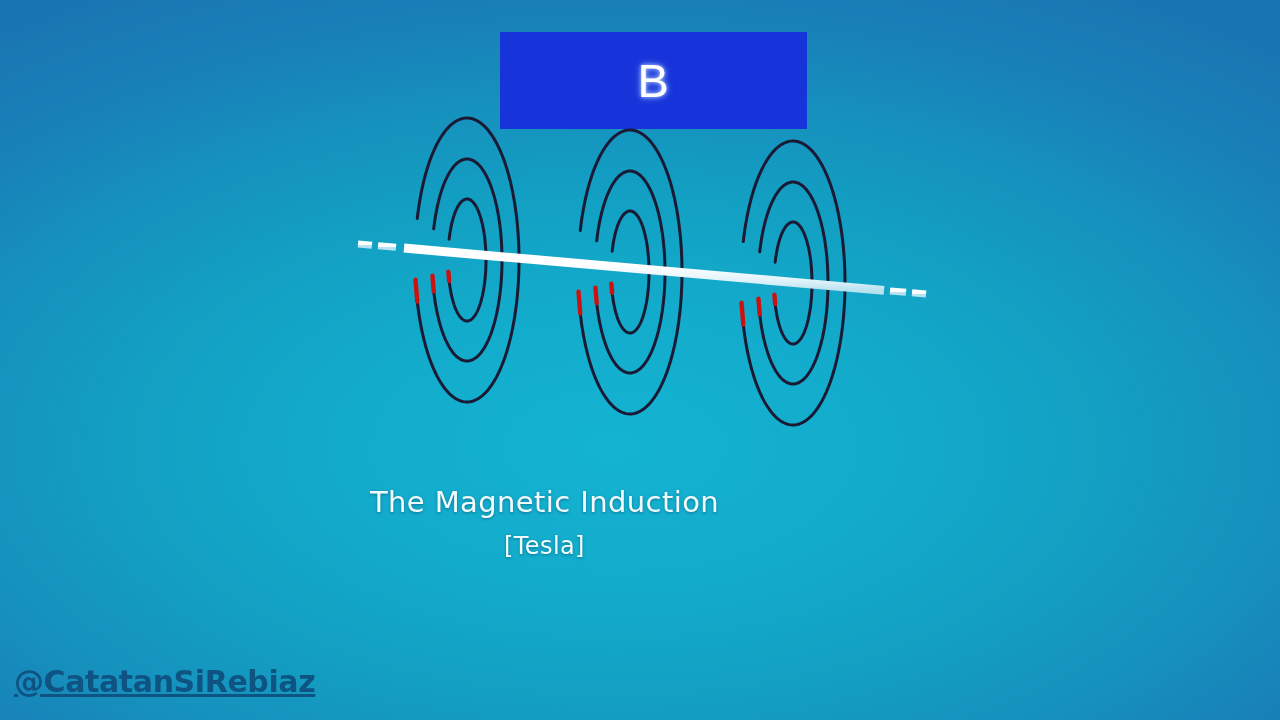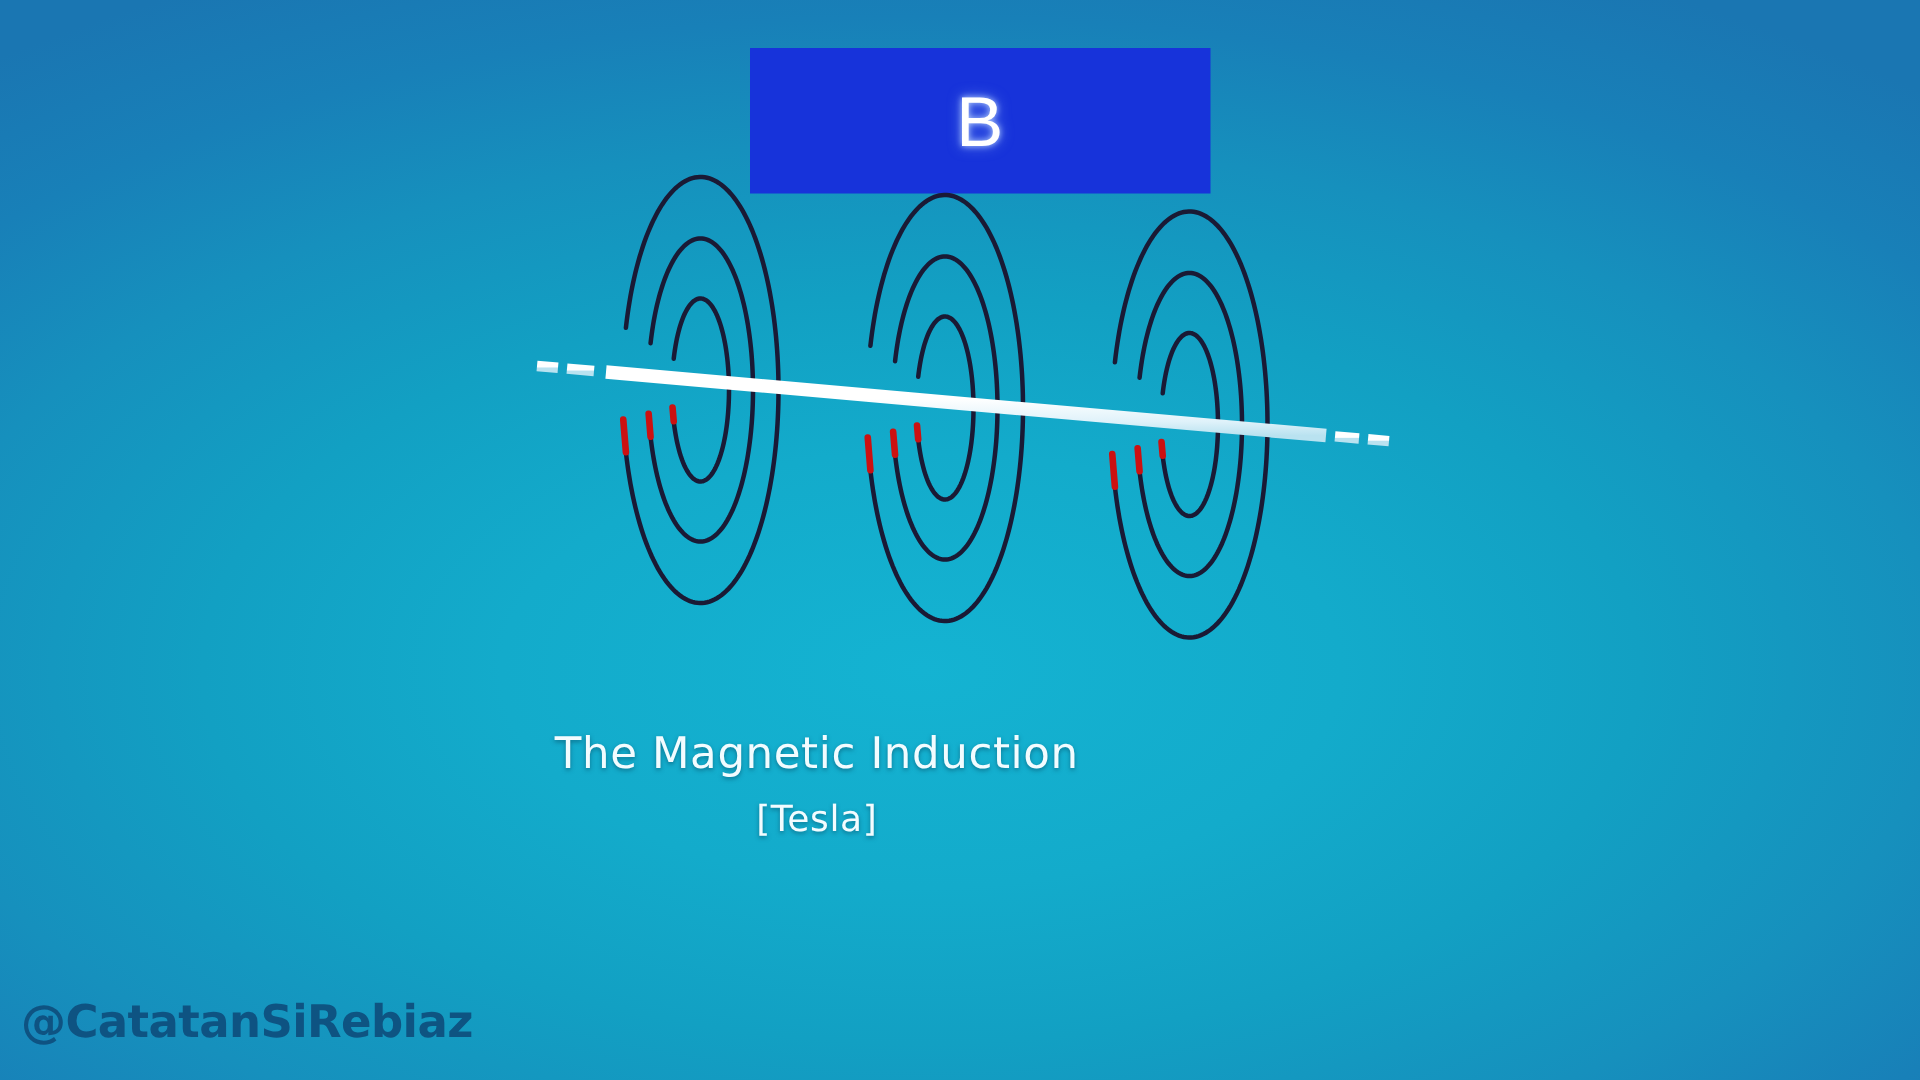--- a/index.html
+++ b/index.html
@@ -75,20 +75,21 @@
   #watermark {
     position: absolute;
     left: 14px;
     top: 664px;
     color: #0e4f7e;
     font-family: "DejaVu Sans", sans-serif;
     font-size: 30px;
     font-weight: 700;
     letter-spacing: -0.4px;
     opacity: 0.93;
+    text-decoration: underline;
   }
 </style>
 </head>
 <body>
 
 <div id="stage">
 
   <div id="field-box">
     <span class="glyph">B</span>
   </div>

